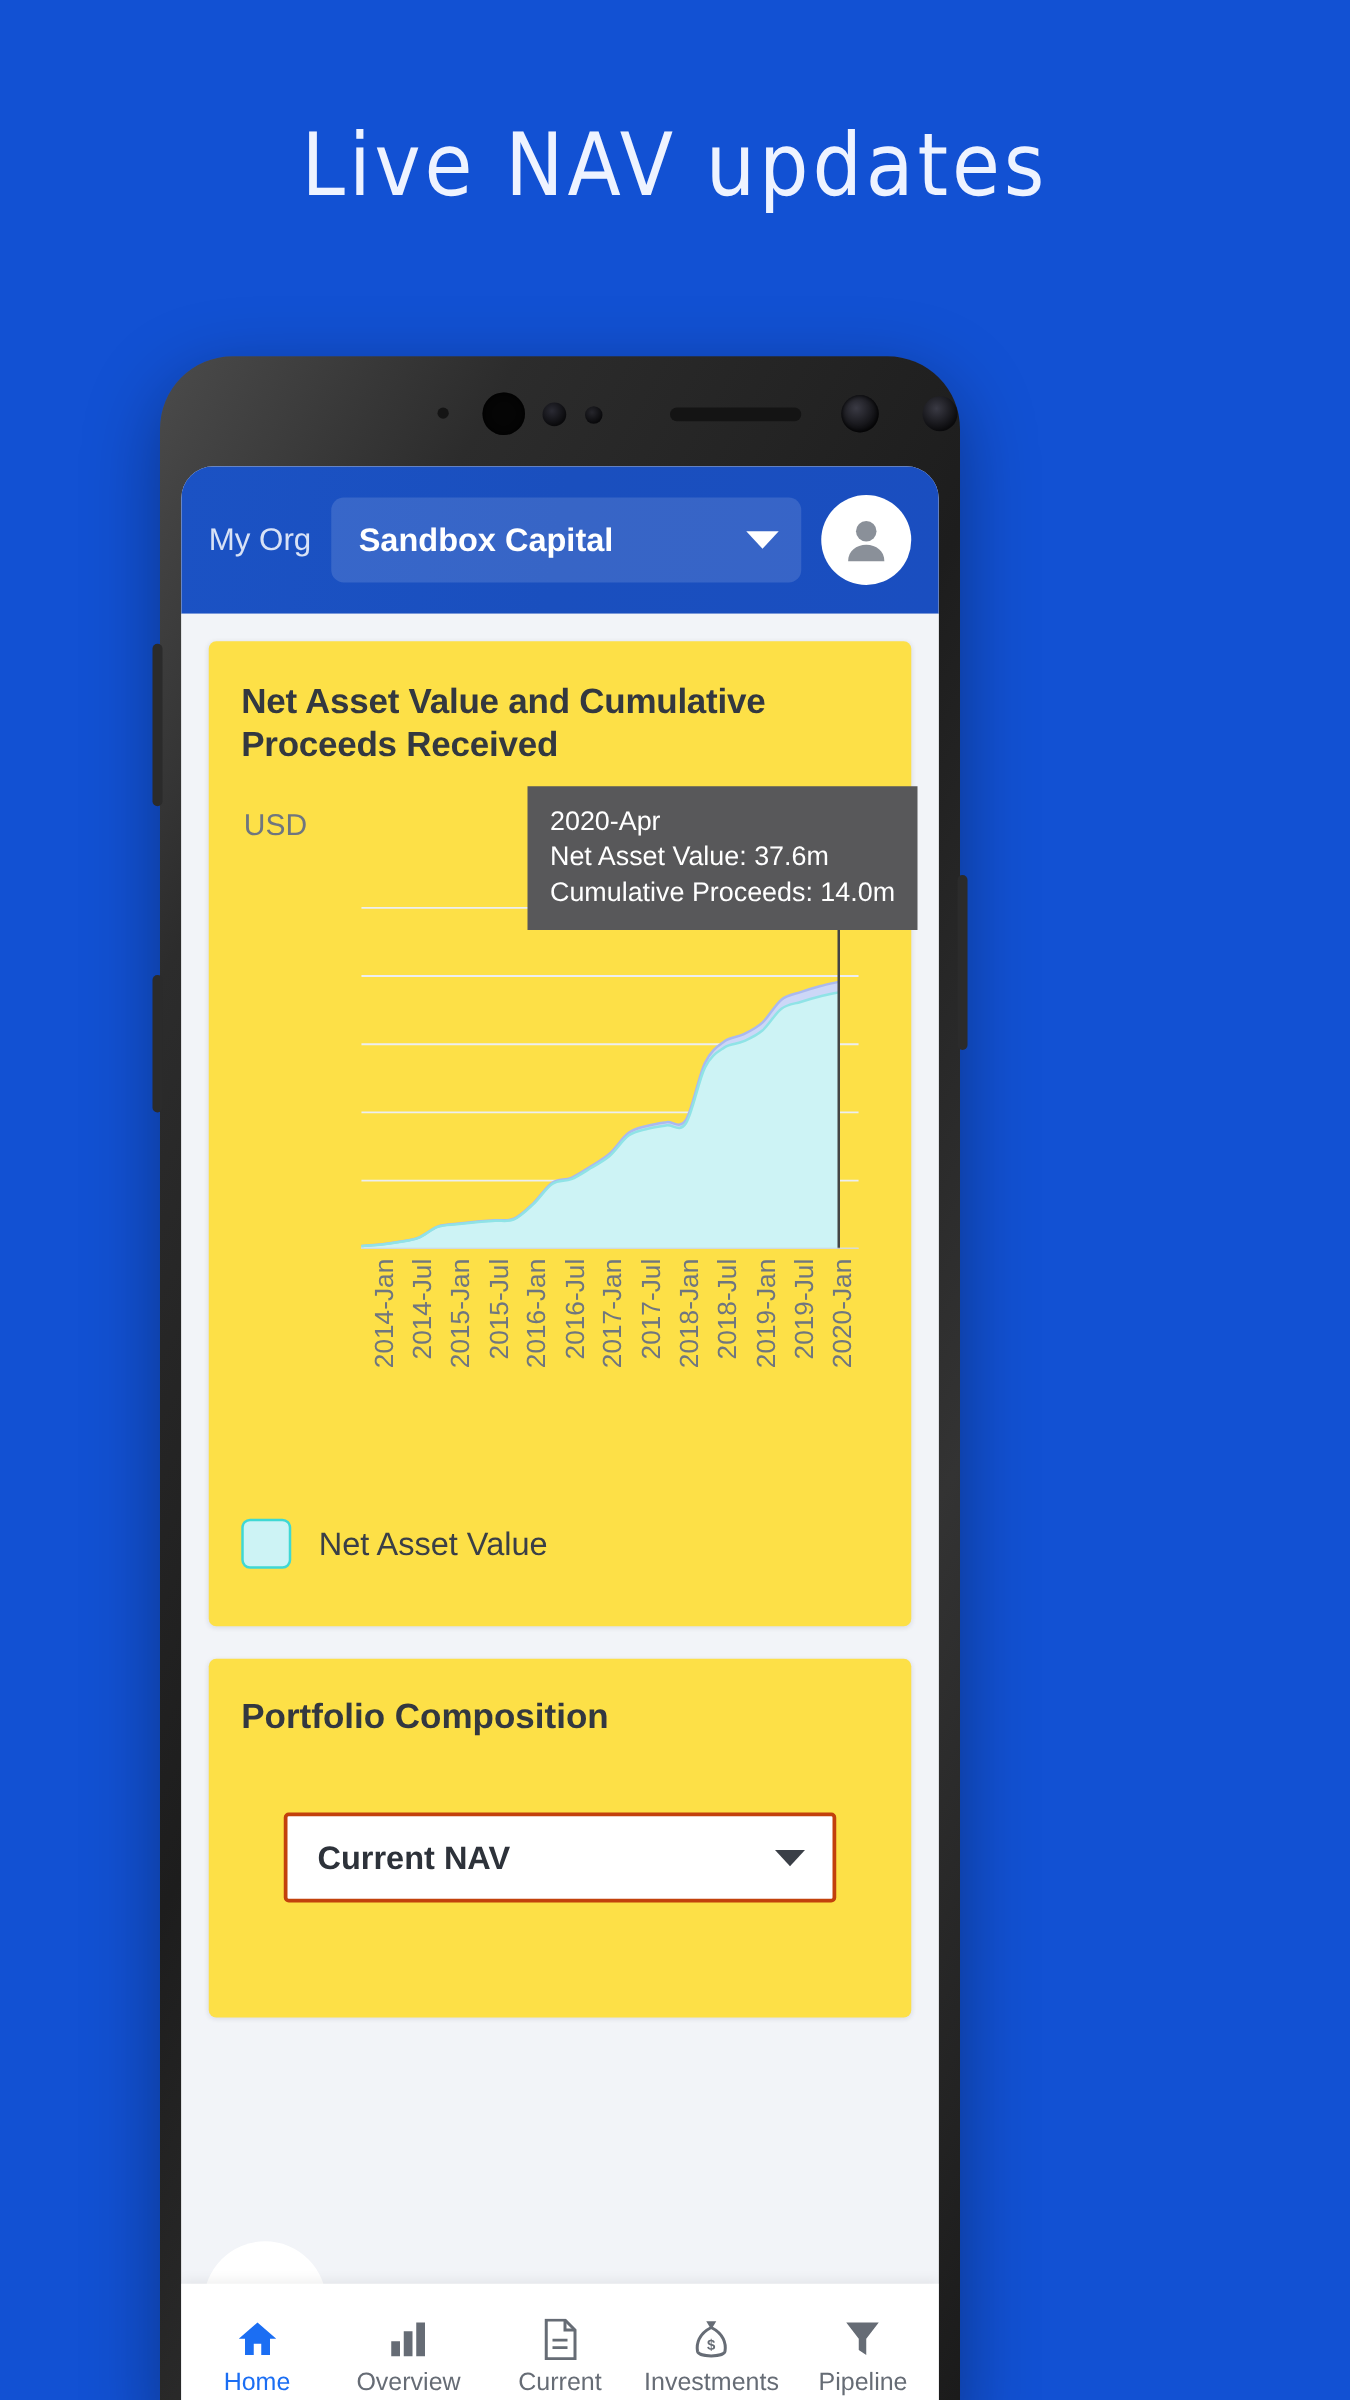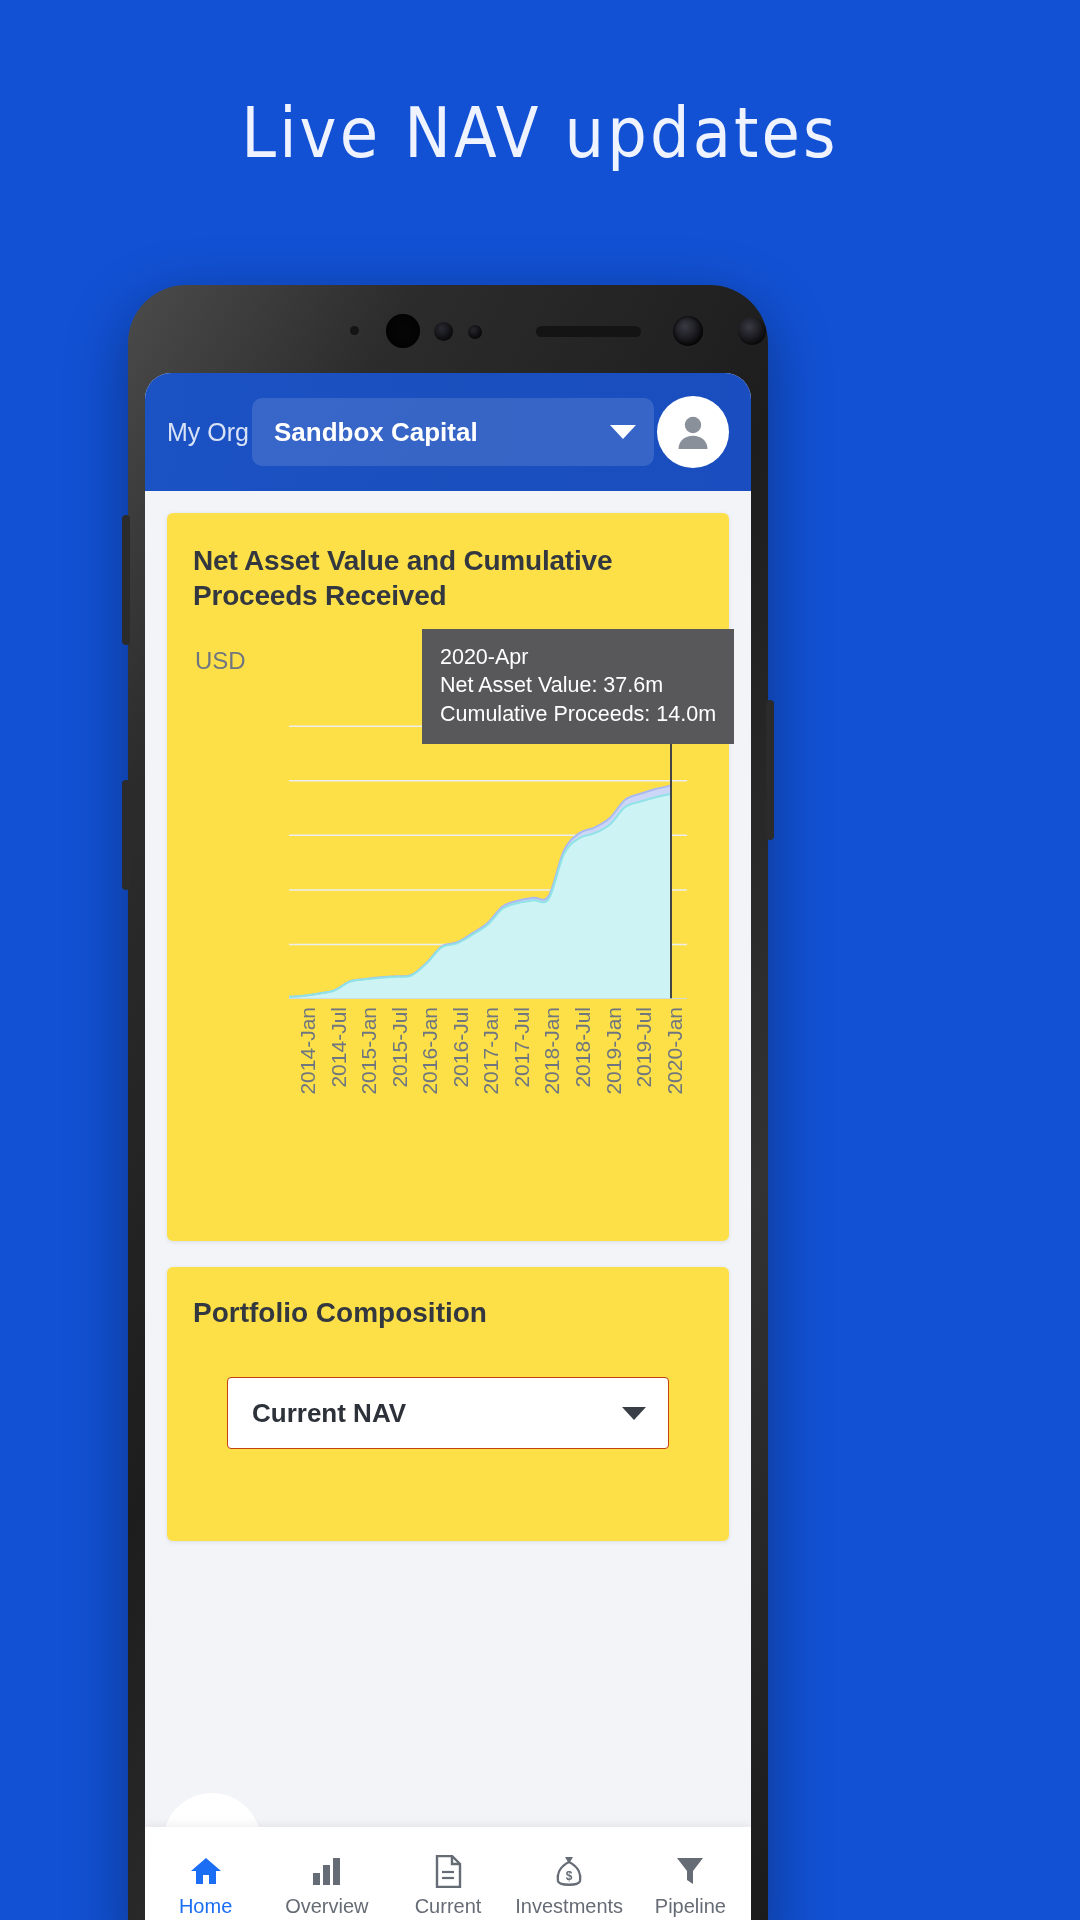--- a/index.html
+++ b/index.html
@@ -65,21 +65,21 @@
   .sidebtn.l1 { left:-6px; top:230px; width:8px; height:130px; }
   .sidebtn.l2 { left:-6px; top:495px; width:8px; height:110px; }
   .sidebtn.r1 { right:-6px; top:415px; width:8px; height:140px; }
 
   
   .app-header {
     height: 118px; width: 100%;
     background: linear-gradient(100deg,#1b52c4 0%, #1a4fbe 50%, #1a4ec0 100%);
     display: flex; align-items: center;
     padding: 0 22px;
-    gap: 3px;
+    gap: 16px;
   }
   .my-org {
     color: #d8e2f6; font-size: 25px; font-weight: 400;
     white-space: nowrap;
   }
   .org-select {
     flex: 1;
     height: 68px;
     background: rgba(255,255,255,0.13);
     border-radius: 10px;
@@ -163,23 +163,23 @@
   .legend { margin-top: 8px; }
   .legend-row { display: flex; align-items: center; gap: 22px; margin-bottom: 20px; }
   .swatch { width: 40px; height: 40px; border-radius: 7px; border: 2px solid; flex: 0 0 40px; }
   .sw-nav { background: #cdf3f5; border-color: #3fd8d4; }
   .sw-cum { background: #ccd7f7; border-color: #3f63e0; }
   .legend-label { font-size: 26px; color: #3a3f47; }
 
   
   .pc-title { font-size: 28px; font-weight: bold; color: #333840; }
   .pc-select {
-    margin: 48px 34px 0 34px;
+    margin: 61px 34px 0 34px;
     height: 72px;
-    border: 1px solid #c2410c;
+    border: 3px solid #c2410c;
     border-radius: 4px;
     display: flex; align-items: center; justify-content: space-between;
     padding: 0 22px 0 24px;
     background: #fff;
   }
   .pc-select .v { font-size: 26px; font-weight: bold; color: #2d323a; }
   .caret-dk {
     width: 0; height: 0;
     border-left: 12px solid transparent;
     border-right: 12px solid transparent;
@@ -289,20 +289,24 @@
             </div>
 
           <div class="tooltip">
             <div>2020-Apr</div>
             <div>Net Asset Value: 37.6m</div>
             <div>Cumulative Proceeds: 14.0m</div>
           </div>
         </div>
 
         <div class="legend">
+          <div class="legend-row">
+            <span class="swatch sw-nav"></span>
+            <span class="legend-label">Net Asset Value</span>
+          </div>
         </div>
       </div>
 
       <div class="card" style="padding-bottom:92px;">
         <div class="pc-title">Portfolio Composition</div>
         <div class="pc-select">
           <span class="v">Current NAV</span>
           <span class="caret-dk"></span>
         </div>
       </div>

